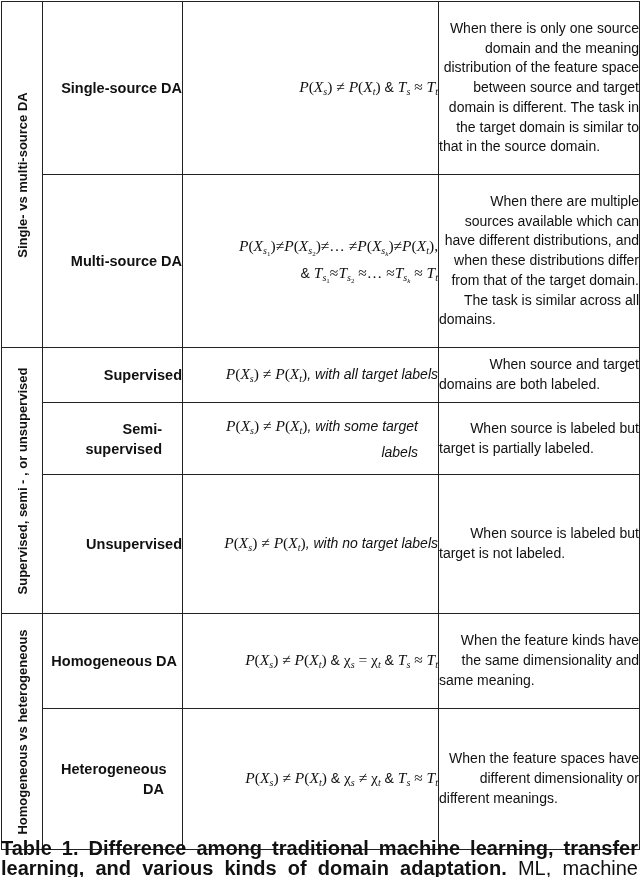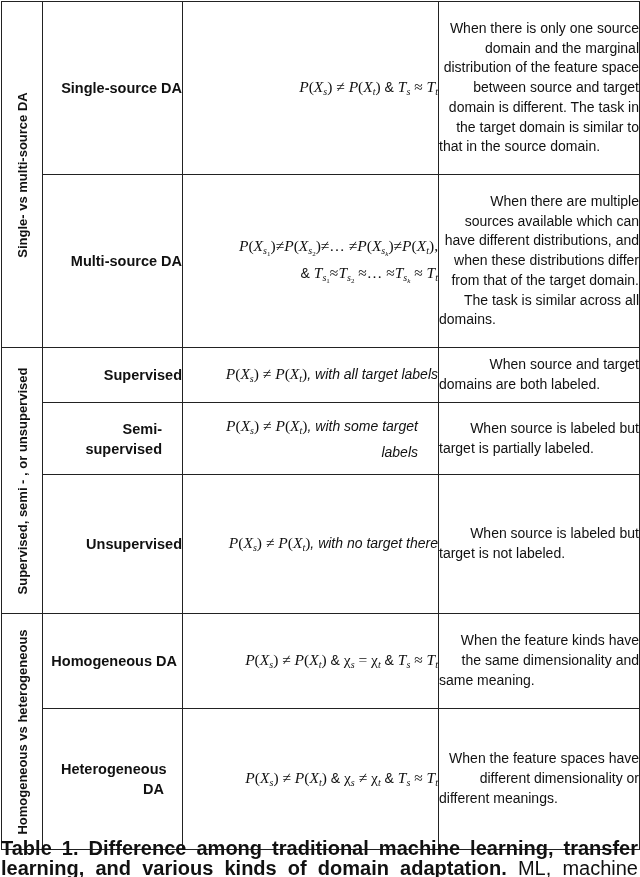--- a/index.html
+++ b/index.html
@@ -54,21 +54,21 @@
         <span>
           <span>P</span><span class="rm">(</span><span>X</span><sub>s</sub><span class="rm">)</span>
           <span class="rm">≠</span>
           <span>P</span><span class="rm">(</span><span>X</span><sub>t</sub><span class="rm">)</span>
           <span class="amp">&amp;</span>
           <span>T</span><sub>s</sub>
           <span class="rm">≈</span>
           <span>T</span><sub>t</sub>
         </span>
       </td>
-      <td class="desc">When there is only one source domain and the marginal distribution of the feature space between source and target domain is different. The task in the target domain is similar to that in the source domain.</td>
+      <td class="desc">When there is only one source domain and the meaning distribution of the feature space between source and target domain is different. The task in the target domain is similar to that in the source domain.</td>
     </tr>
     <tr style="height:173px">
       <td class="name">Multi-source DA</td>
       <td class="formula">
         <div>
           <span>P</span><span class="rm">(</span><span>X</span><sub><span>s</span><sub class="rm">1</sub></sub><span class="rm">)</span><span class="rm">≠</span><span>P</span><span class="rm">(</span><span>X</span><sub><span>s</span><sub class="rm">2</sub></sub><span class="rm">)</span><span class="rm">≠</span><span class="rm">…</span> <span class="rm">≠</span><span>P</span><span class="rm">(</span><span>X</span><sub><span>s</span><sub>k</sub></sub><span class="rm">)</span><span class="rm">≠</span><span>P</span><span class="rm">(</span><span>X</span><sub>t</sub><span class="rm">)</span><span class="rm">,</span>
         </div>
         <div>
           <span class="amp">&amp;</span>
           <span>T</span><sub><span>s</span><sub class="rm">1</sub></sub><span class="rm">≈</span><span>T</span><sub><span>s</span><sub class="rm">2</sub></sub> <span class="rm">≈</span><span class="rm">…</span> <span class="rm">≈</span><span>T</span><sub><span>s</span><sub>k</sub></sub> <span class="rm">≈</span> <span>T</span><sub>t</sub>
@@ -96,21 +96,21 @@
         <span class="rm">≠</span>
         <span>P</span><span class="rm">(</span><span>X</span><sub>t</sub><span class="rm">)</span><span class="txt">, with some target labels</span>
       </td>
       <td class="desc">When source is labeled but target is partially labeled.</td>
     </tr>
     <tr style="height:139px">
       <td class="name">Unsupervised</td>
       <td class="formula">
         <span>P</span><span class="rm">(</span><span>X</span><sub>s</sub><span class="rm">)</span>
         <span class="rm">≠</span>
-        <span>P</span><span class="rm">(</span><span>X</span><sub>t</sub><span class="rm">)</span><span class="txt">, with no target there</span>
+        <span>P</span><span class="rm">(</span><span>X</span><sub>t</sub><span class="rm">)</span><span class="txt">, with no target labels</span>
       </td>
       <td class="desc">When source is labeled but target is not labeled.</td>
     </tr>
 
     <tr style="height:95px">
       <td rowspan="2" class="group-cell">
         <span class="vlabel">Homogeneous vs heterogeneous</span>
       </td>
       <td class="name" style="padding:0 5px">Homogeneous DA</td>
       <td class="formula">

